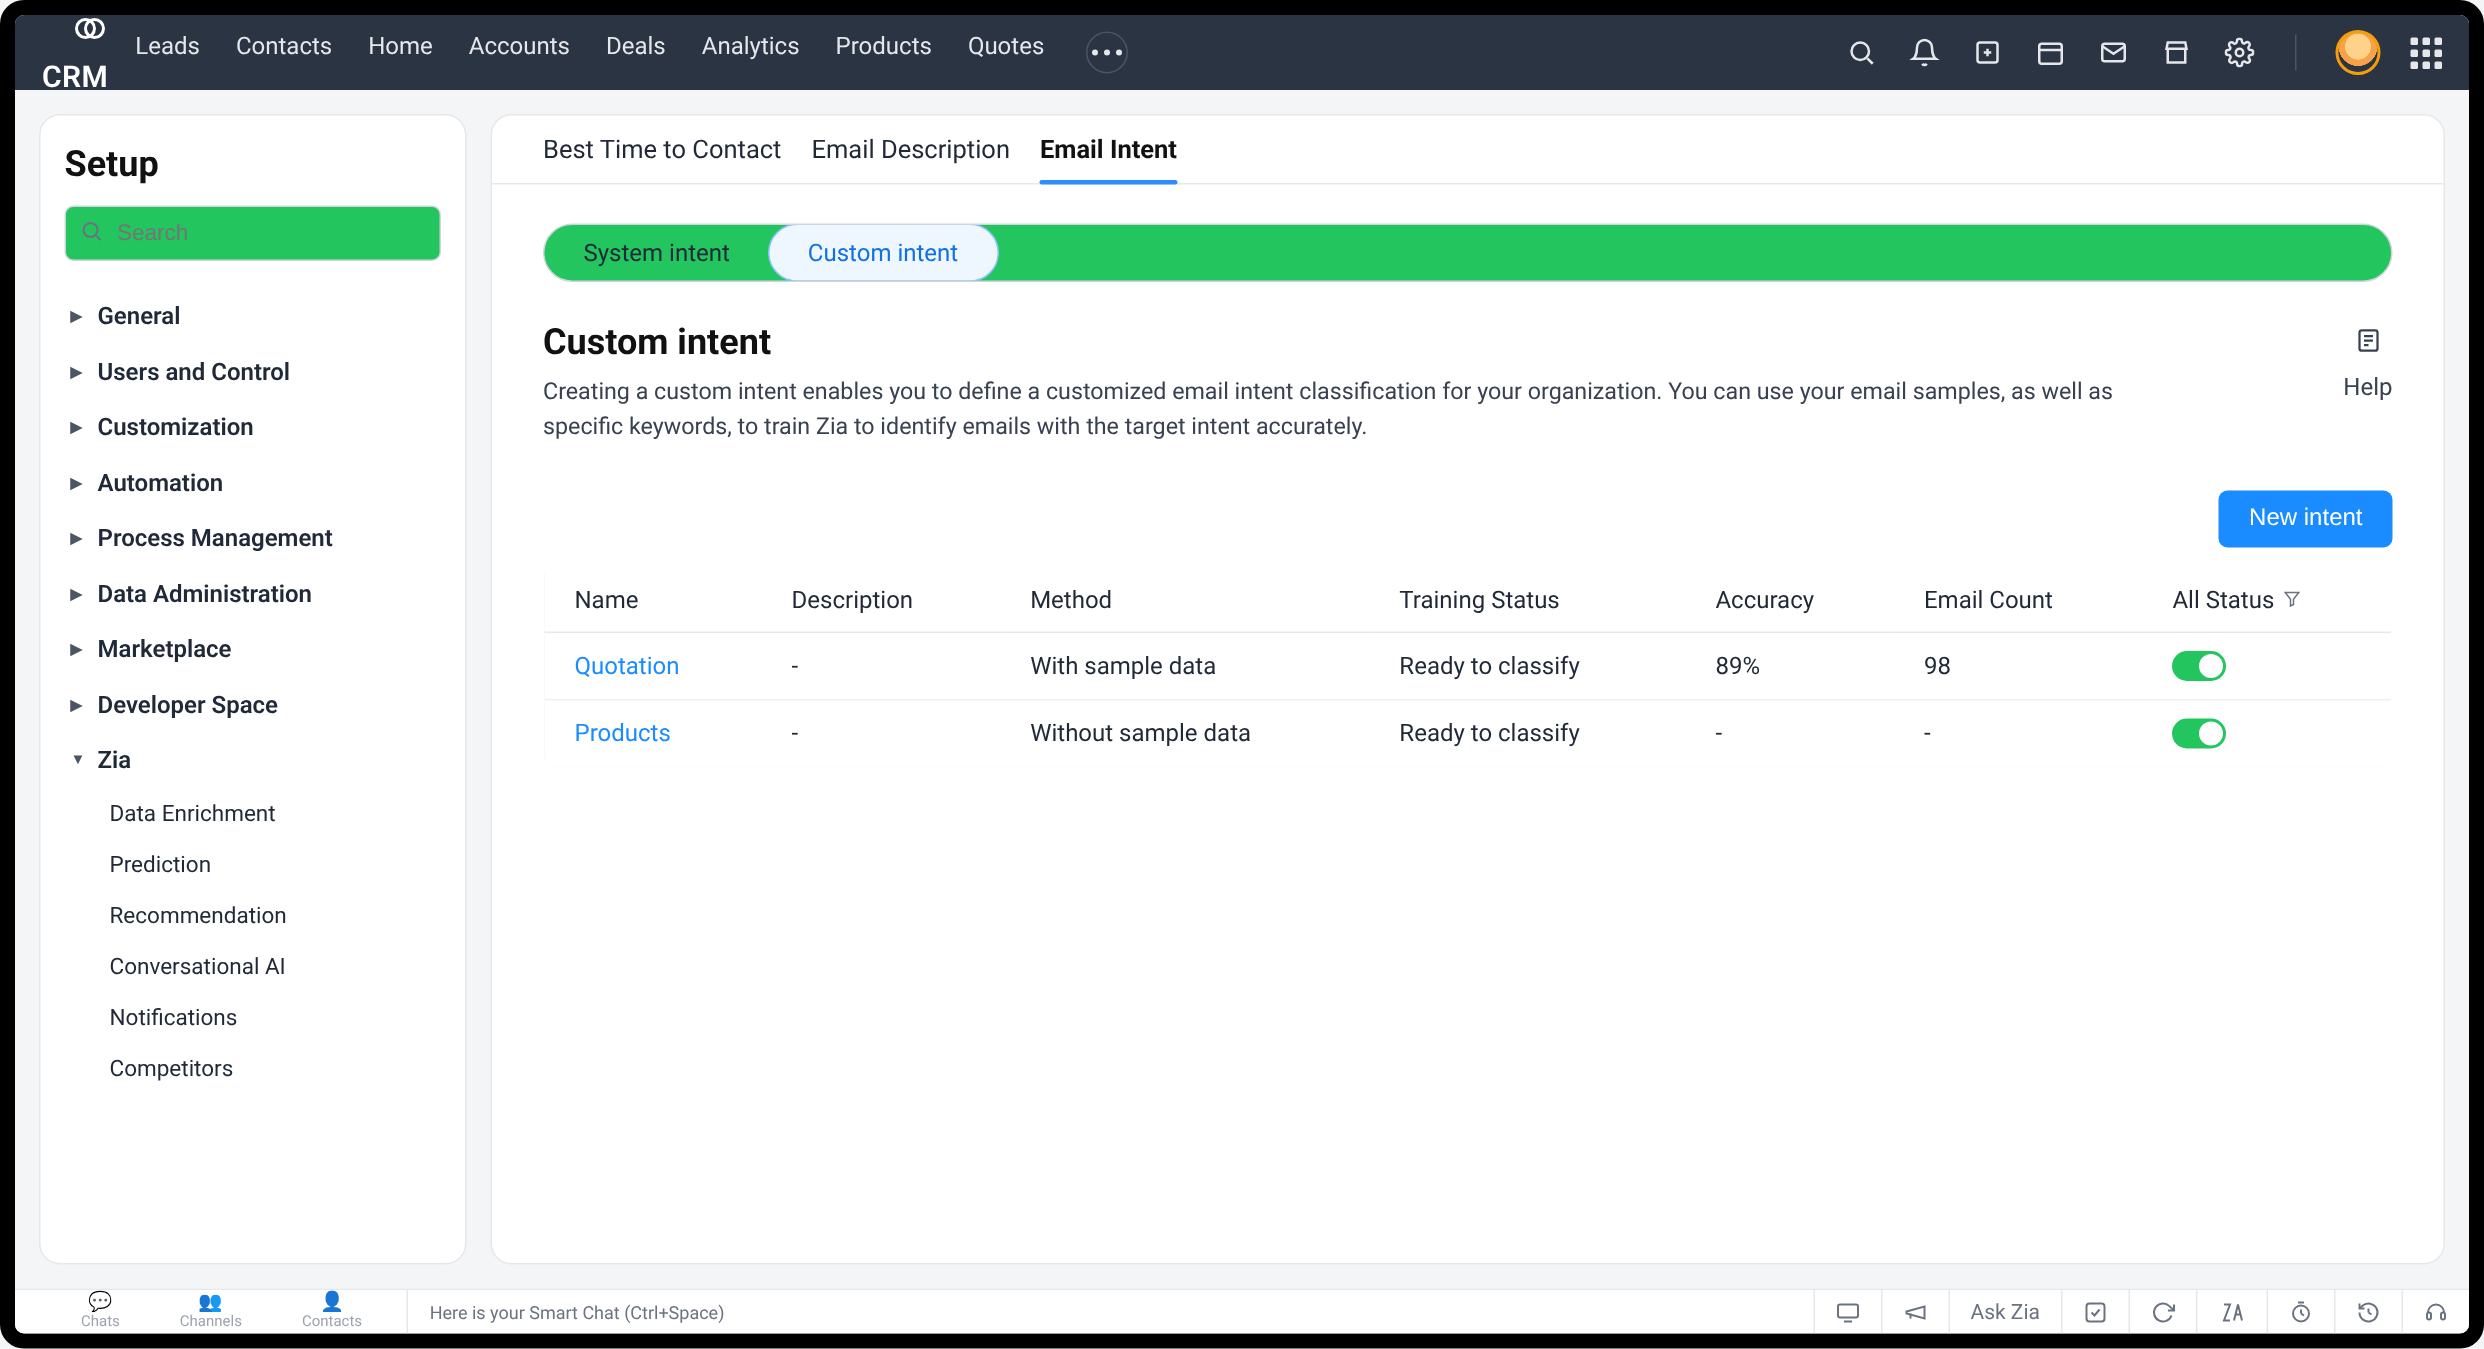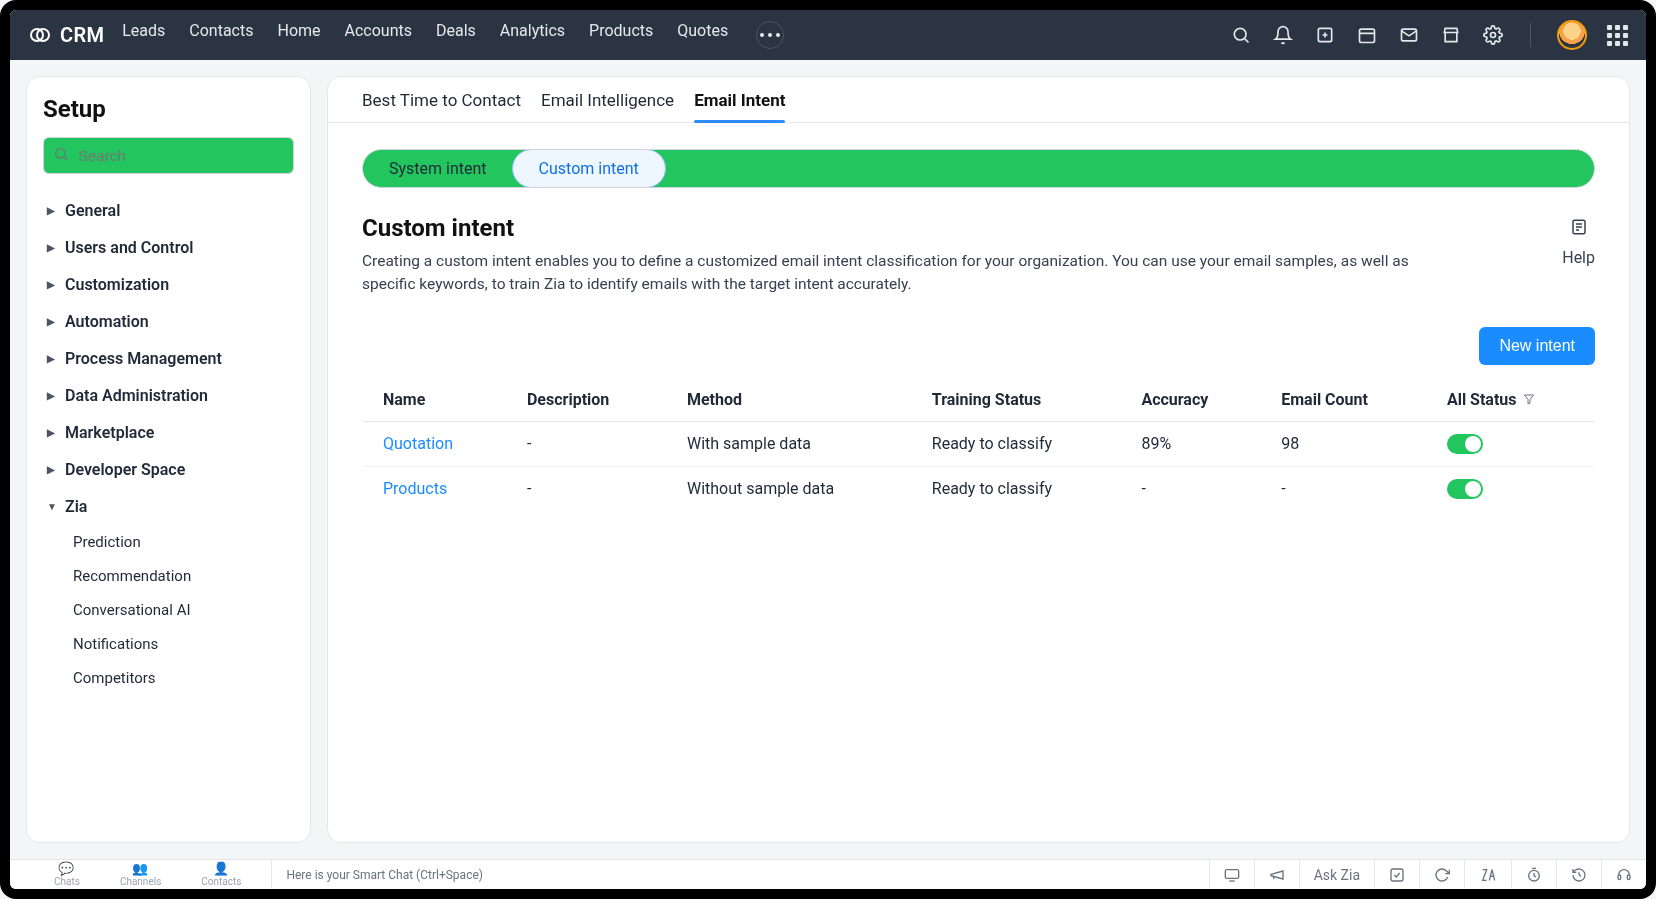--- a/index.html
+++ b/index.html
@@ -1,20 +1,20 @@
 <!DOCTYPE html>
 <html><head>
 <meta charset="utf-8">
 <style>
 * { margin: 0; padding: 0; box-sizing: border-box; }
 body { font-family: -apple-system, BlinkMacSystemFont, "Segoe UI", Roboto, Helvetica, Arial, sans-serif; background: #f4f5f7; overflow: hidden; width: 1656px; height: 899px; border: 10px solid #000; border-radius: 16px; }
 
 
 .topnav { background: #2b3442; height: 50px; display: flex; align-items: center; padding: 0 18px; color: #fff; }
-.topnav .brand { display: flex; align-items: flex-end; gap: 8px; margin-right: 18px; }
+.topnav .brand { display: flex; align-items: flex-end; gap: 8px; margin-right: 18px; flex-direction: column; }
 .topnav .brand-text { font-size: 20px; font-weight: 600; letter-spacing: 0.3px; }
 .topnav .brandicon svg { display: block; }
 .topnav .navitems { display: flex; gap: 24px; font-size: 16px; }
 .topnav .navitems .navitem { cursor: pointer; color: #e5e7eb; }
 .topnav .spacer { flex: 1; }
 .topnav .right-icons { display: flex; align-items: center; gap: 20px; }
 .topnav .right-icons .iconbtn { width: 22px; height: 22px; display: flex; align-items: center; justify-content: center; cursor: pointer; color: #e5e7eb; }
 .topnav .divider { width: 1px; height: 24px; background: #4b5563; margin: 0 6px; }
 .topnav .avatar { width: 30px; height: 30px; border-radius: 50%; background: radial-gradient(circle at 50% 35%, #ffd28a 0 40%, #f7a14a 41% 60%, #2b3442 61%); border: 2px solid #f59e0b; cursor: pointer; }
 .topnav .appsgrid { display: grid; grid-template-columns: repeat(3, 5px); grid-template-rows: repeat(3,5px); gap: 3px; cursor: pointer; }
@@ -50,21 +50,21 @@
 .section { padding: 26px 34px 0; }
 .section .header { display: flex; align-items: flex-start; justify-content: space-between; gap: 20px; }
 .section h2 { font-size: 24px; font-weight: 700; color: #111; margin-bottom: 8px; }
 .section .desc { color: #374151; font-size: 15.5px; line-height: 1.5; max-width: 1060px; }
 .helpbtn { display: flex; gap: 8px; align-items: center; color: #374151; font-size: 16px; cursor: pointer; margin-top: 4px; flex-direction: column; }
 
 .tablewrap { margin: 30px 34px 0; }
 .actionbar { display: flex; justify-content: flex-end; margin-bottom: 12px; }
 .newbtn { background: #1a8cff; color: #fff; border: none; padding: 10px 20px; border-radius: 6px; font-size: 16px; cursor: pointer; font-weight: 500; }
 table { width: 100%; border-collapse: collapse; border: 1px solid #e5e7eb; border-radius: 6px; overflow: hidden; }
-th { text-align: left; font-weight: 700; padding: 12px 20px; font-size: 16px; color: #1f2937; border-bottom: 1px solid #e5e7eb; background: #fff; }
+th { text-align: left; font-weight: 400; padding: 12px 20px; font-size: 16px; color: #1f2937; border-bottom: 1px solid #e5e7eb; background: #fff; }
 th .filter-icon { margin-left: 6px; color: #6b7280; }
 td { padding: 12px 20px; font-size: 16px; color: #1f2937; border-bottom: 1px solid #eef0f2; }
 td.linkname { color: #1a8cff; cursor: pointer; }
 .toggle { width: 36px; height: 20px; background: #22c55e; border-radius: 999px; position: relative; cursor: pointer; }
 .toggle::after { content: ""; position: absolute; right: 2px; top: 2px; width: 16px; height: 16px; background: #fff; border-radius: 50%; }
 
 
 .bottombar { height: 30px; background: #fff; border-top: 1px solid #e5e7eb; display: flex; align-items: center; font-size: 12px; color: #6b7280; }
 .bottombar .left-group { display: flex; gap: 40px; padding: 0 30px 0 44px; }
 .bottombar .bitem { display: flex; flex-direction: column; align-items: center; line-height: 1; gap: 2px; cursor: pointer; font-size: 10px; color: #9ca3af; }
@@ -204,32 +204,33 @@
       </div>
     <div class="group">
         <span class="chev">▶</span>
         <span>Developer Space</span>
       </div>
     <div class="group">
         <span class="chev">▼</span>
         <span>Zia</span>
       </div>
     <div class="subitems">
+      <div class="subitem">Data Enrichment</div>
       <div class="subitem">Prediction</div>
       <div class="subitem">Recommendation</div>
       <div class="subitem">Conversational AI</div>
       <div class="subitem">Notifications</div>
       <div class="subitem">Competitors</div>
     </div>
   </div>
 
   <div class="main">
     <div class="tabbar">
       <div class="tab">Best Time to Contact</div>
-      <div class="tab">Email Intelligence</div>
+      <div class="tab">Email Description</div>
       <div class="tab active">Email Intent</div>
     </div>
 
     <div class="pills">
       <div class="pill">System intent</div>
       <div class="pill active">Custom intent</div>
     </div>
 
     <div class="section">
       <div class="header">

